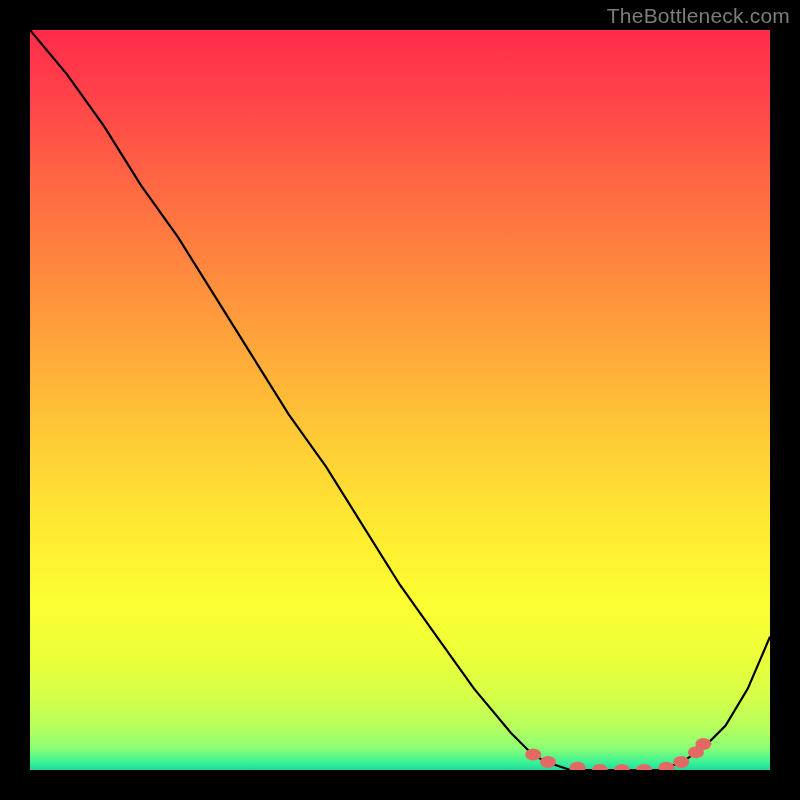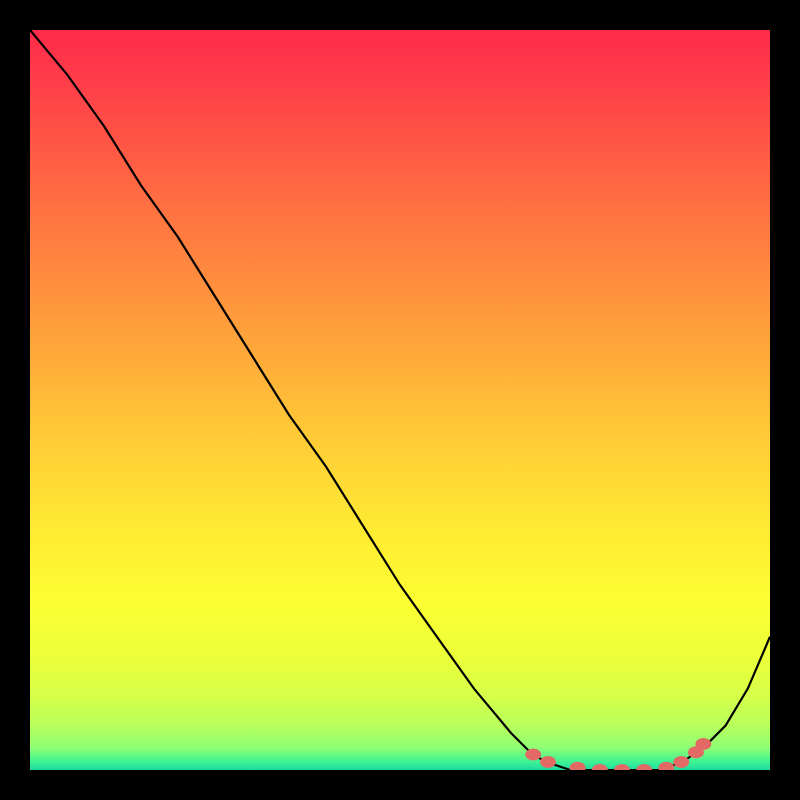--- a/index.html
+++ b/index.html
@@ -70,20 +70,21 @@
     font-weight: 500;
     letter-spacing: 0.2px;
     white-space: nowrap;
   }
 </style>
 </head>
 <body>
 
 <div class="frame">
 
+  <div class="watermark">TheBottleneck.com</div>
 
   <div class="plot">
     <div class="gradient"></div>
     <svg class="curve" viewBox="0 0 740 740" preserveAspectRatio="none">
       <g>
         <path id="curve-path" d="M0.0 0.0 L37.0 44.4 L74.0 96.2 L111.0 155.4 L148.0 207.2 L185.0 266.4 L222.0 325.6 L259.0 384.8 L296.0 436.6 L333.0 495.8 L370.0 555.0 L407.0 606.8 L444.0 658.6 L481.0 703.0 L503.2 725.2 L518.0 732.6 L540.2 740.0 L569.8 740.0 L599.4 740.0 L629.0 740.0 L651.2 732.6 L673.4 717.8 L695.6 695.6 L717.8 658.6 L740.0 606.8" fill="none" stroke="#000000" stroke-width="2.2"></path>
       </g>
       <g id="dots-group">
           <ellipse cx="503.2" cy="724.5" rx="8" ry="6" fill="#e36a64"></ellipse>
           <ellipse cx="518.0" cy="731.9" rx="8" ry="6" fill="#e36a64"></ellipse>

